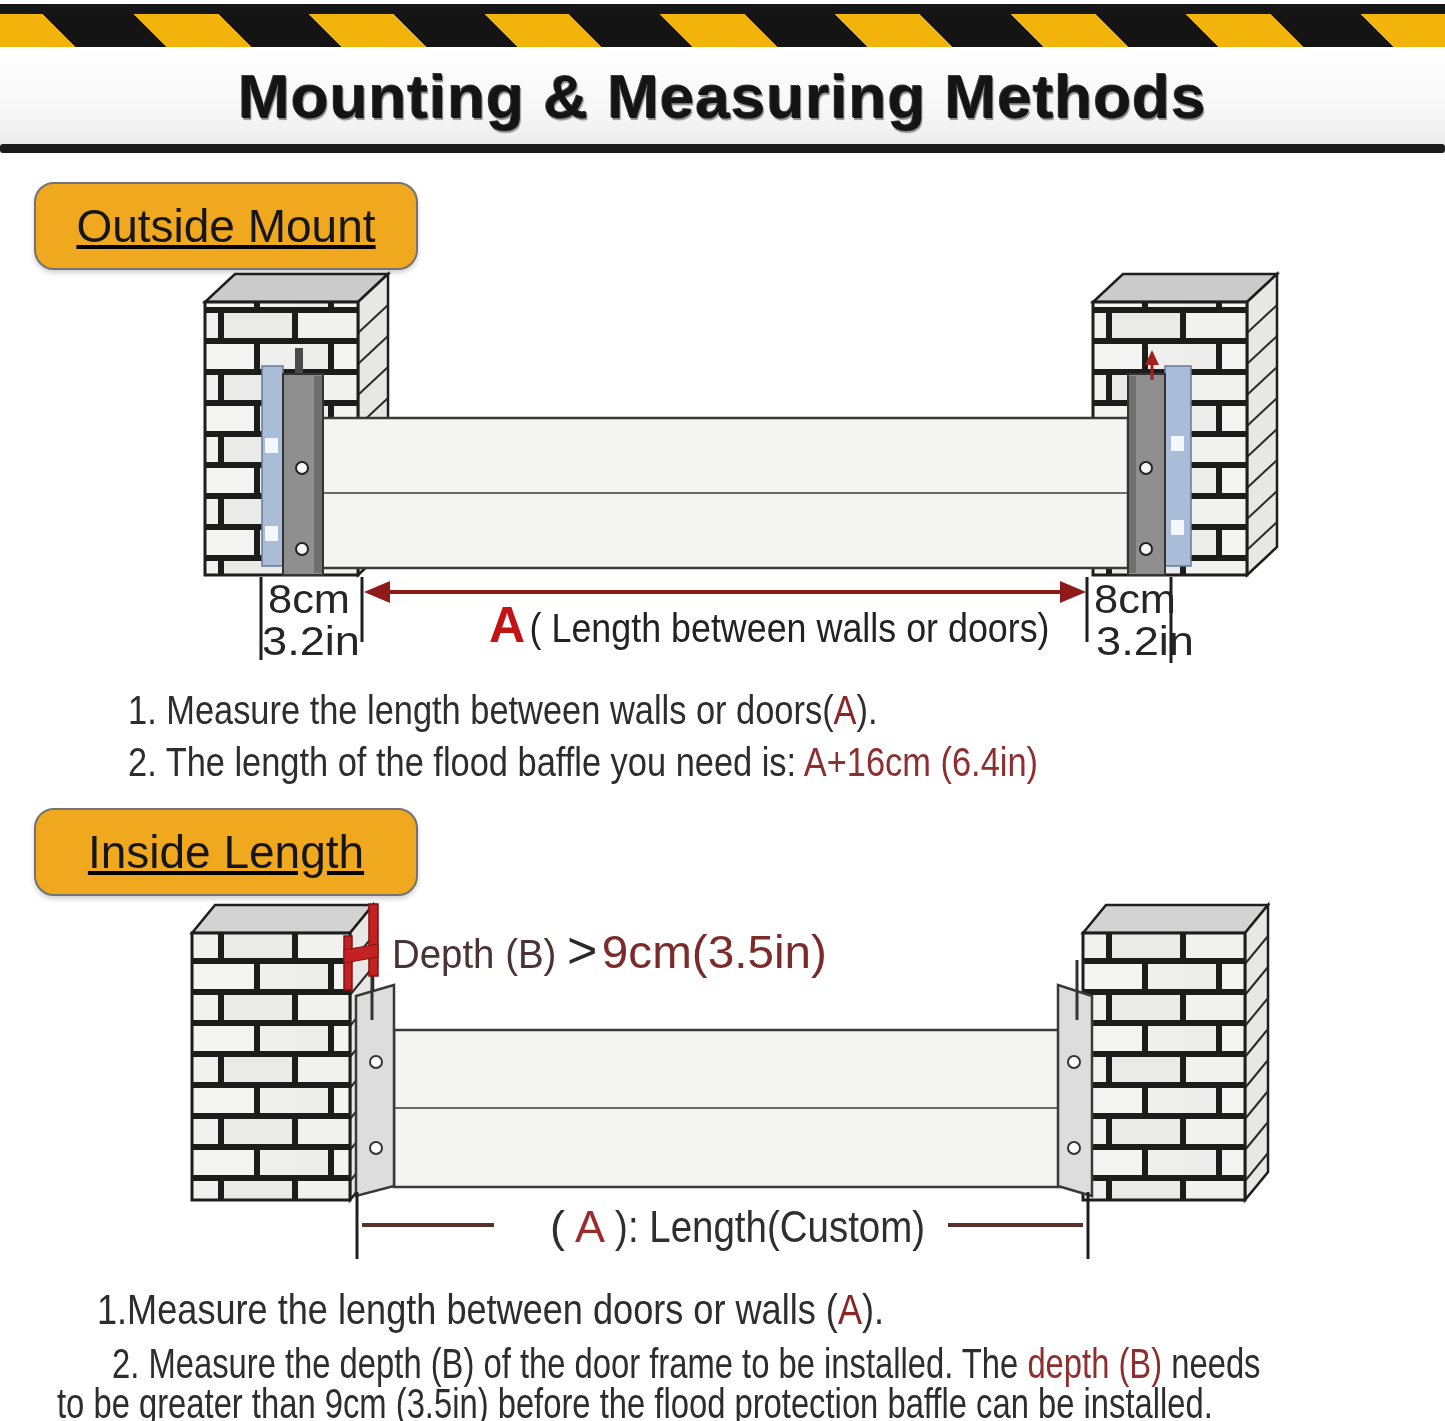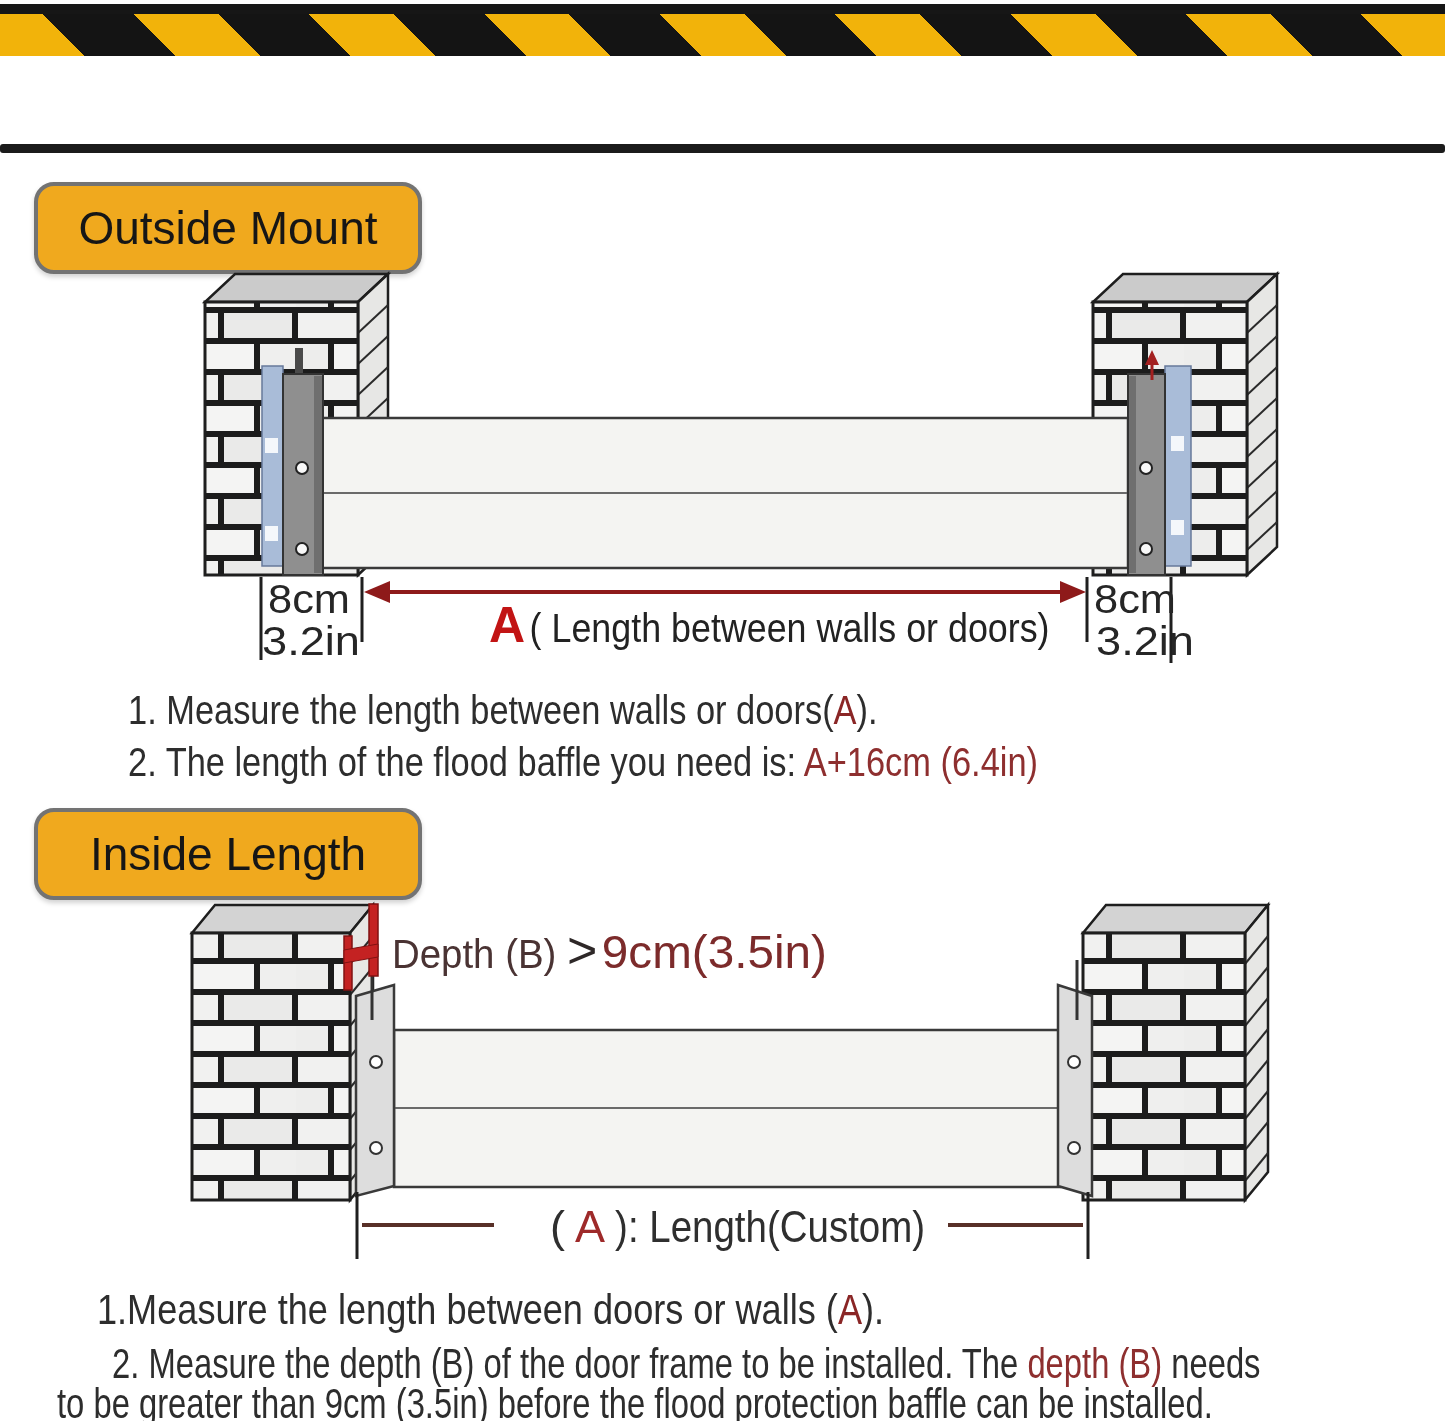--- a/index.html
+++ b/index.html
@@ -12,22 +12,22 @@
         background:repeating-linear-gradient(45deg,#f2b30a 0 60px,#141414 60px 124px);}
   .title-band{position:absolute;top:47px;left:0;width:100%;height:98px;
         background:linear-gradient(180deg,#ffffff 0%,#f6f6f6 70%,#ececec 100%);
         display:flex;align-items:center;justify-content:center;}
   .title-band h1{margin:0;font-size:62px;font-weight:bold;color:#141414;letter-spacing:1px;
         text-shadow:1px 2px 1px #8d8d8d, -1px -1px 0 #3a3a3a;}
   .underbar{position:absolute;top:144px;left:0;width:100%;height:9px;background:#1b1b1b;border-radius:3px;}
 
   
   .badge{position:absolute;left:34px;width:380px;height:84px;background:#f0a91e;
-        border:4px solid #737373;border-radius:20px;display:flex;align-items:center;justify-content:center;
-        box-shadow:0 3px 5px rgba(0,0,0,.18);}
+        border:2px solid #737373;border-radius:20px;display:flex;align-items:center;justify-content:center;
+        box-shadow:0 3px 5px rgba(0,0,0,.18);text-decoration:underline;}
   .badge span{font-size:46px;color:#161616;}
   .badge.outside{top:182px;}
   .badge.inside{top:808px;}
 
   
   svg.canvas{position:absolute;top:0;left:0;}
   svg.canvas text{font-family:"Liberation Sans",sans-serif;}
 
   
   .inst{position:absolute;white-space:nowrap;color:#2d2d2d;font-size:40px;
@@ -35,20 +35,23 @@
   .inst.narrow{transform:scaleX(0.78);}
   .red-a{color:#8a2626;}
   .red-chunk{color:#8e2f2f;}
 </style>
 </head>
 <body>
 
 <div class="page">
 
   <div class="tape"></div>
+  <div class="title-band">
+    <h1>Mounting &amp; Measuring Methods</h1>
+  </div>
   <div class="underbar"></div>
 
   <div class="badge outside">
     <span>Outside Mount</span>
   </div>
   <div class="badge inside">
     <span>Inside Length</span>
   </div>
 
   <svg class="canvas" width="1445" height="1421" viewBox="0 0 1445 1421">

